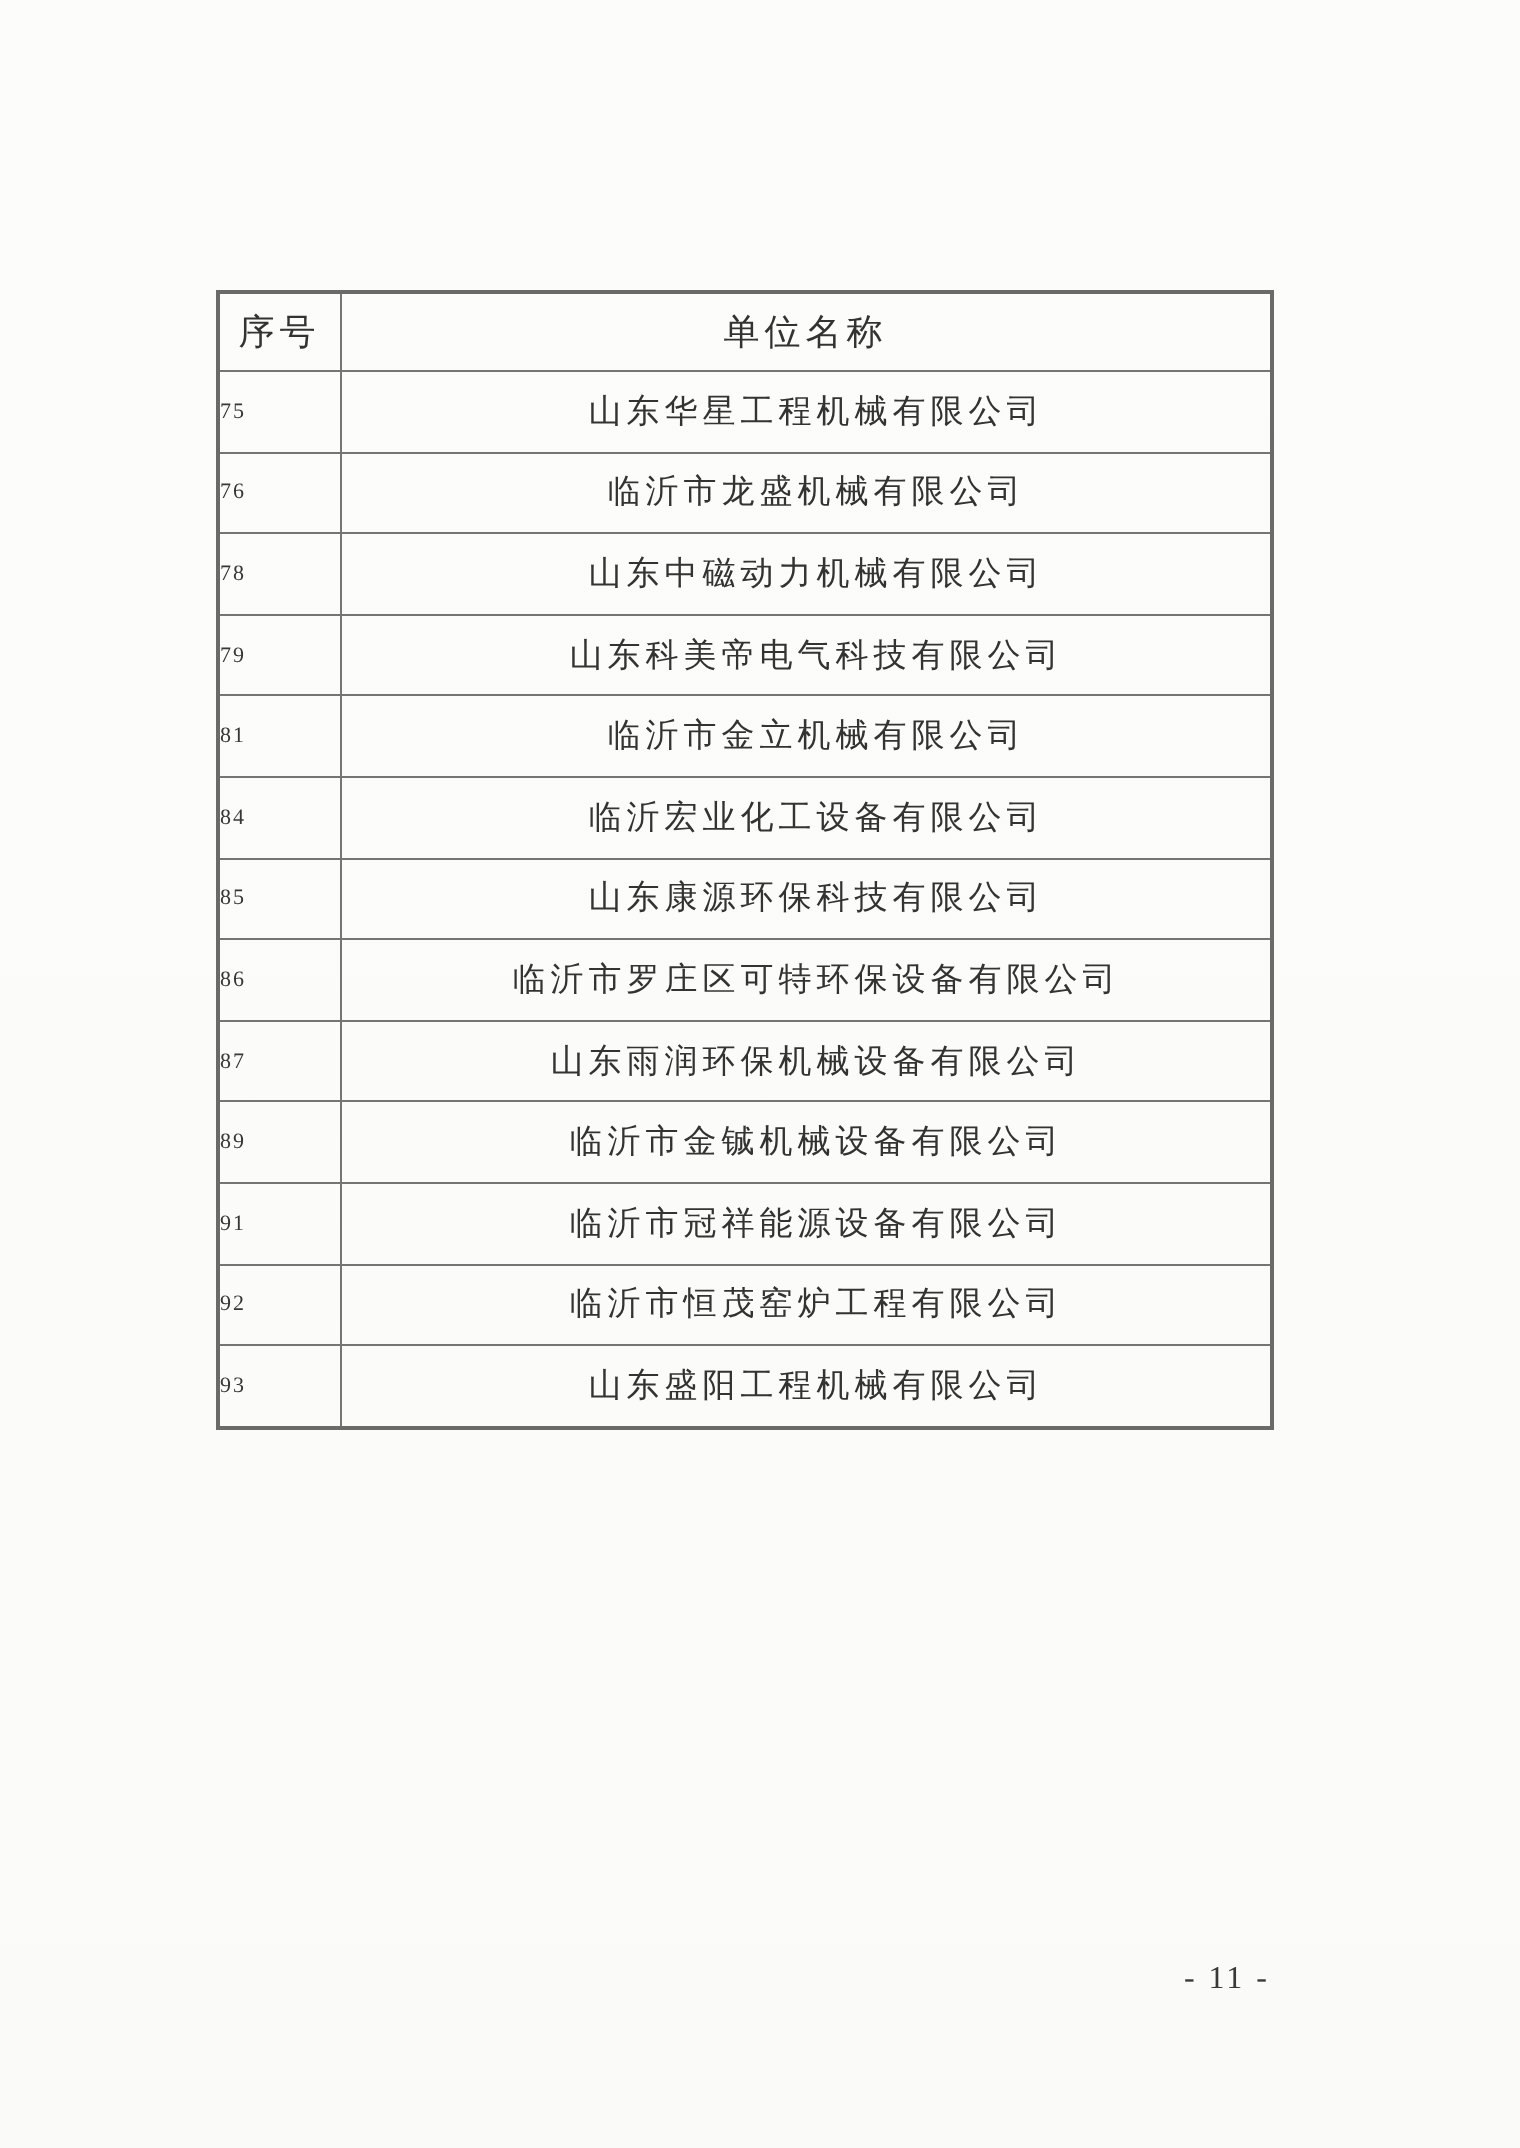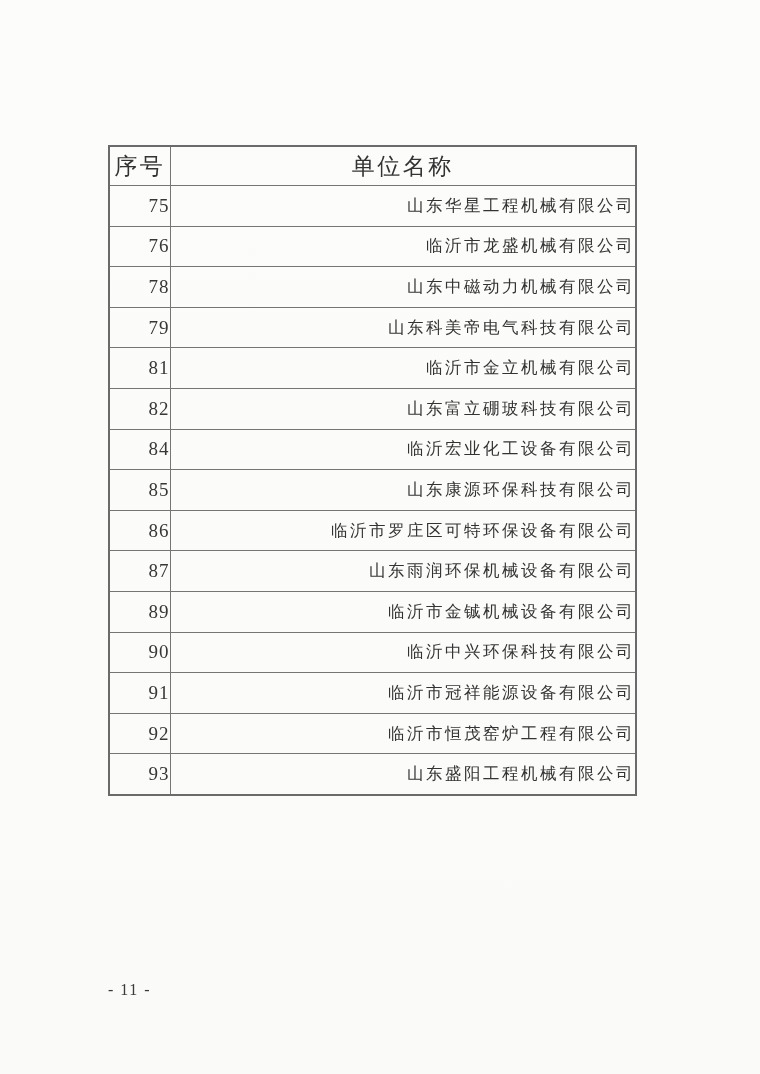--- a/index.html
+++ b/index.html
@@ -33,47 +33,47 @@
   .doc-table col.c-name { width: 466px; }
   .doc-table th, .doc-table td {
     border: 1px solid #757575;
     padding: 0;
     vertical-align: middle;
     font-weight: normal;
     background: transparent;
   }
   .doc-table th {
     height: 38px;
-    font-size: 23px;
+    font-size: 18px;
     letter-spacing: 2.5px;
     text-align: center;
     color: #333;
   }
   .doc-table td {
     height: 39.6px;
   }
   .doc-table td.col-no {
-    text-align: right;
-    font-size: 19px;
+    text-align: left;
+    font-size: 11px;
     letter-spacing: 1px;
     color: #373737;
   }
   .doc-table td.col-name {
-    text-align: right;
+    text-align: center;
     padding-left: 11px;
     font-size: 16.5px;
     letter-spacing: 2.5px;
     color: #333;
   }
   .page-number {
     position: absolute;
     left: 108px;
     width: 527px;
     top: 981px;
-    text-align: left;
+    text-align: right;
     font-size: 16px;
     letter-spacing: 1.5px;
     color: #3a3a3a;
   }
 </style>
 </head>
 <body>
 
 <div class="page">
 
@@ -109,24 +109,20 @@
     <td class="col-no">79</td>
     <td class="col-name">山东科美帝电气科技有限公司</td>
   </tr>
 
 
   <tr>
     <td class="col-no">81</td>
     <td class="col-name">临沂市金立机械有限公司</td>
   </tr>
 
-  <tr>
-    <td class="col-no">82</td>
-    <td class="col-name">山东富立硼玻科技有限公司</td>
-  </tr>
 
 
   <tr>
     <td class="col-no">84</td>
     <td class="col-name">临沂宏业化工设备有限公司</td>
   </tr>
 
   <tr>
     <td class="col-no">85</td>
     <td class="col-name">山东康源环保科技有限公司</td>
@@ -141,24 +137,20 @@
     <td class="col-no">87</td>
     <td class="col-name">山东雨润环保机械设备有限公司</td>
   </tr>
 
 
   <tr>
     <td class="col-no">89</td>
     <td class="col-name">临沂市金铖机械设备有限公司</td>
   </tr>
 
-  <tr>
-    <td class="col-no">90</td>
-    <td class="col-name">临沂中兴环保科技有限公司</td>
-  </tr>
 
   <tr>
     <td class="col-no">91</td>
     <td class="col-name">临沂市冠祥能源设备有限公司</td>
   </tr>
 
   <tr>
     <td class="col-no">92</td>
     <td class="col-name">临沂市恒茂窑炉工程有限公司</td>
   </tr>

